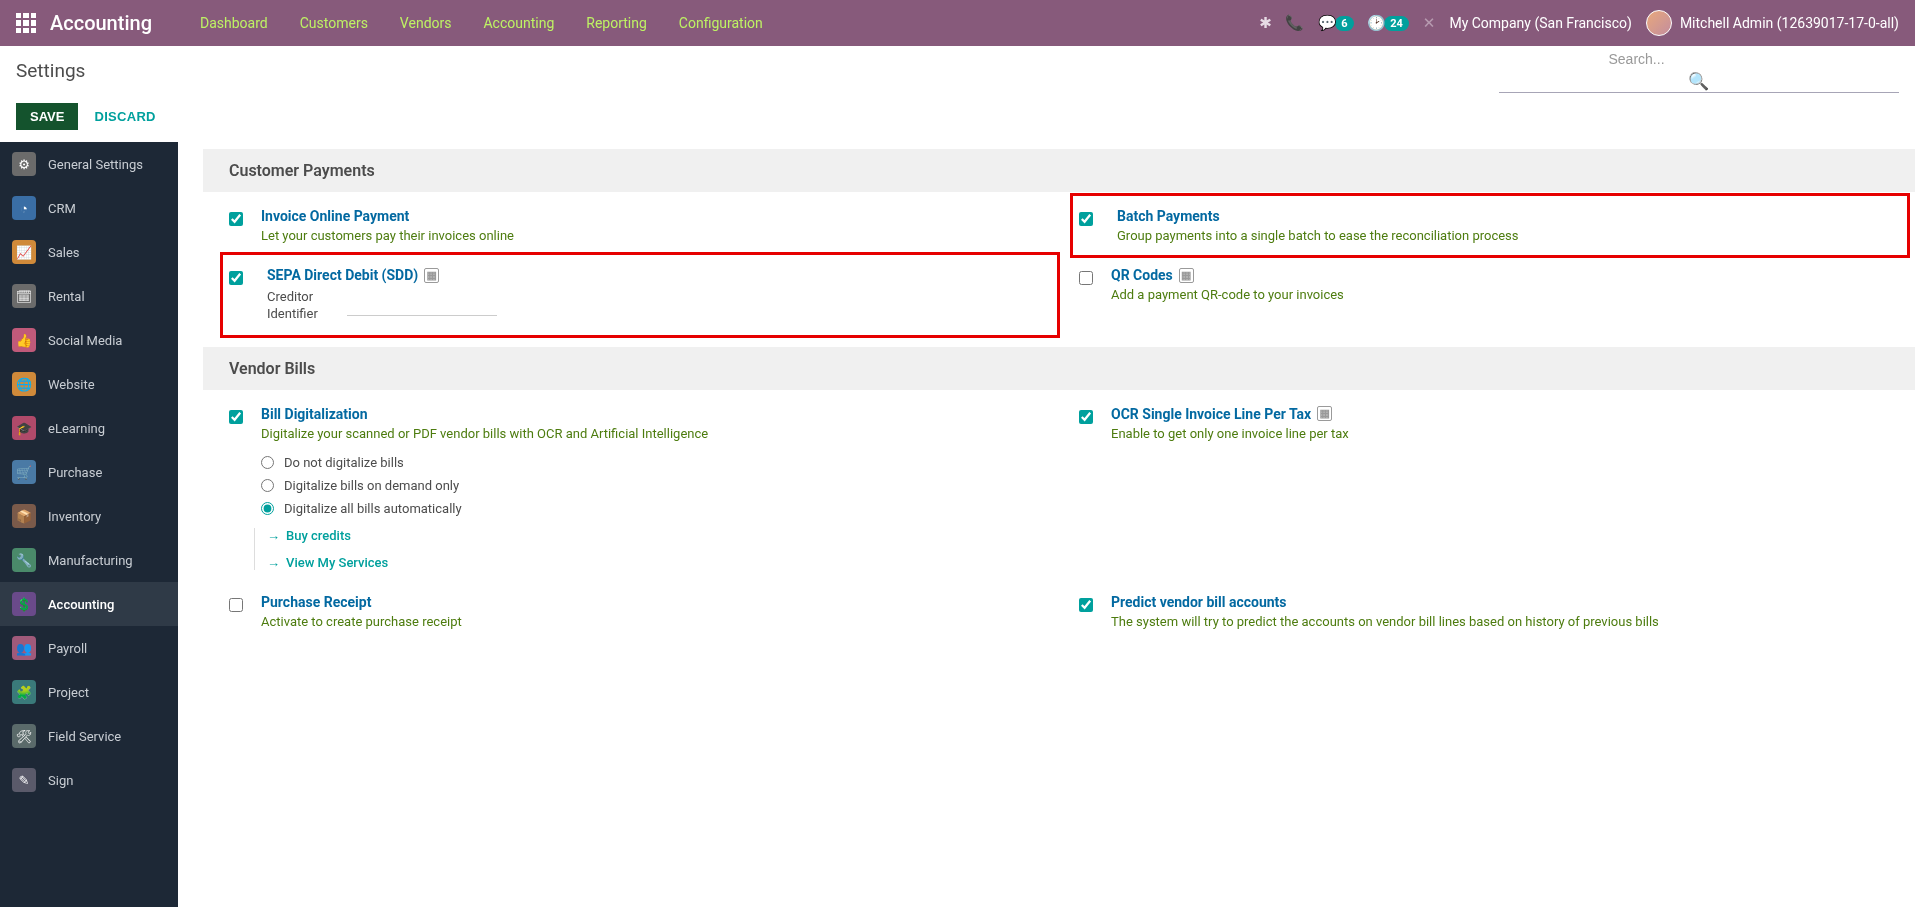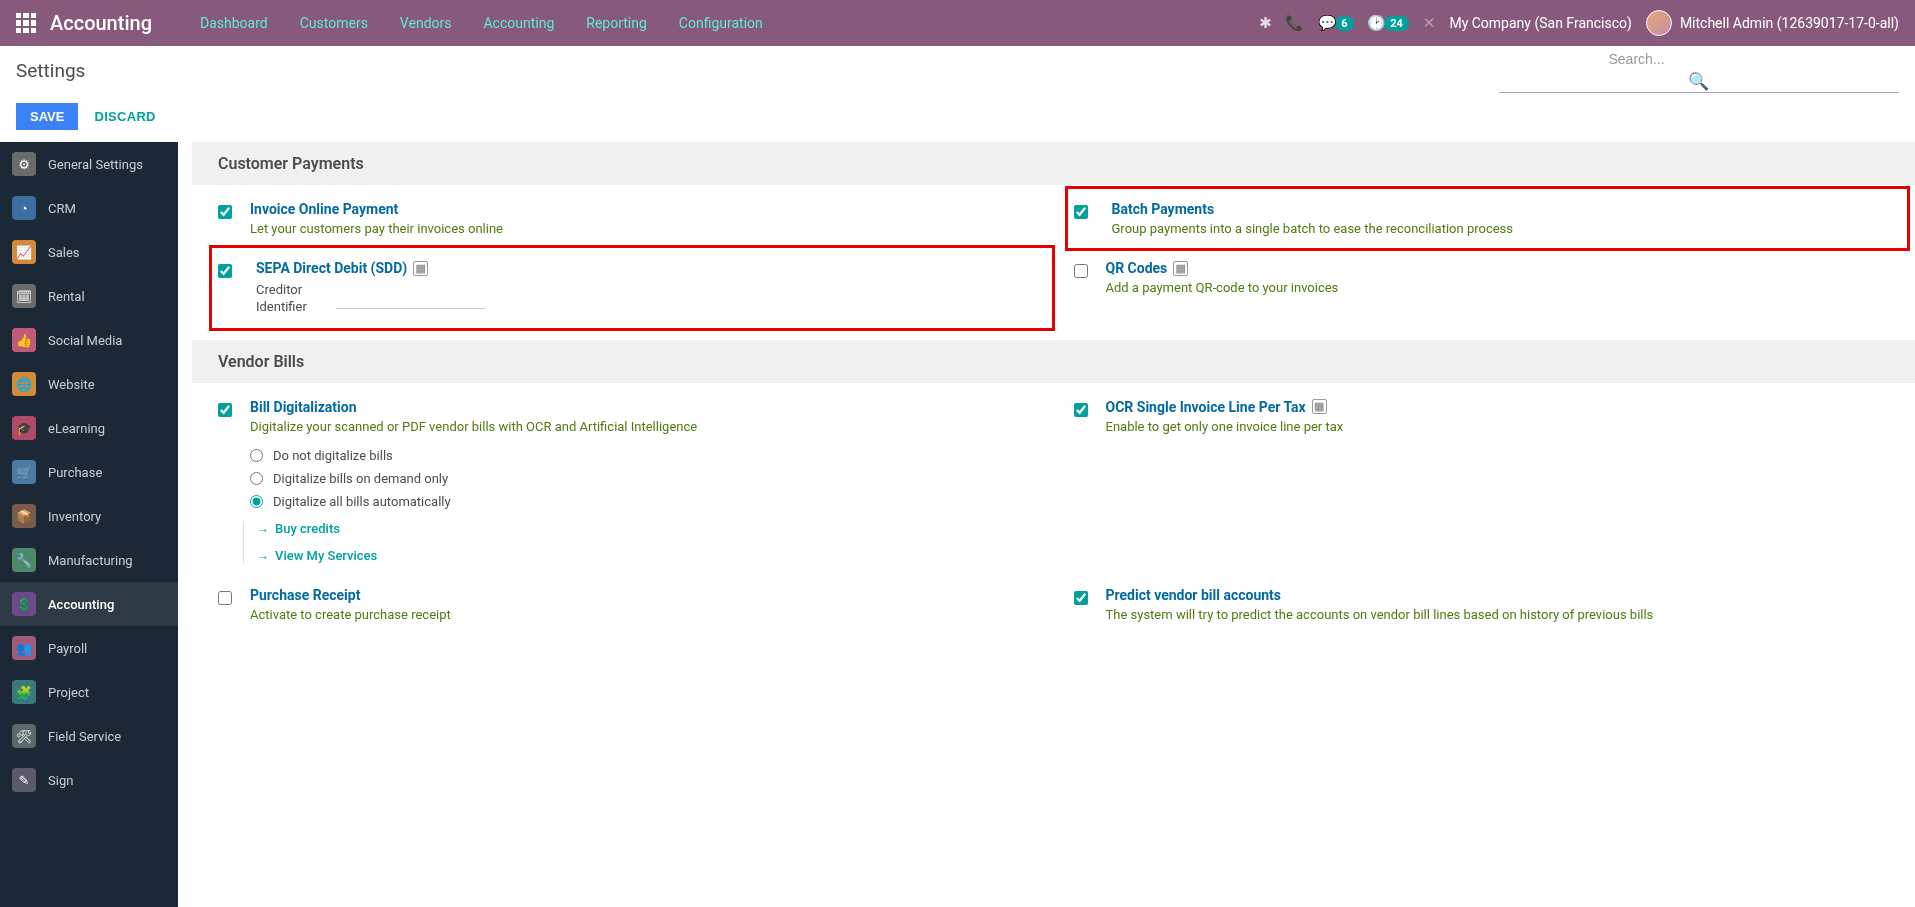--- a/index.html
+++ b/index.html
@@ -2,48 +2,48 @@
 <html><head>
 <meta charset="utf-8">
 <style>
 * { box-sizing: border-box; margin: 0; padding: 0; }
 body { font-family: -apple-system, BlinkMacSystemFont, "Segoe UI", Roboto, "Helvetica Neue", Arial, sans-serif; font-size: 14px; color: #4c4c4c; background: #fff; }
 .topnav { background: #875a7b; height: 46px; display: flex; align-items: center; padding: 0 16px; color: #fff; }
 .apps-icon { width: 20px; height: 20px; margin-right: 14px; display: grid; grid-template-columns: repeat(3,1fr); grid-template-rows: repeat(3,1fr); gap: 2px; cursor: pointer; }
 .apps-icon span { background: #fff; }
 .brand { font-size: 20px; font-weight: 500; margin-right: 32px; }
 .nav-items { display: flex; gap: 0; }
-.nav-item { padding: 0 16px; line-height: 46px; cursor: pointer; color: #5eead4; font-size: 14px; }
+.nav-item { padding: 0 16px; line-height: 46px; cursor: pointer; color: #bef264; font-size: 14px; }
 .nav-right { margin-left: auto; display: flex; align-items: center; gap: 14px; }
 .nav-icon { color: #e7dbe5; cursor: pointer; font-size: 15px; position: relative; }
 .badge-bubble { position: relative; display: inline-flex; align-items: center; }
 .badge { background: #00a09d; color: #fff; border-radius: 10px; padding: 1px 6px; font-size: 11px; font-weight: 700; margin-left: -2px; }
 .company { color: #fff; font-size: 14px; cursor: pointer; }
 .user { display: flex; align-items: center; gap: 8px; color: #fff; font-size: 14px; cursor: pointer; }
 .avatar { width: 26px; height: 26px; border-radius: 50%; background: linear-gradient(135deg,#e8a87c,#c38d9e); border: 1px solid #fff; }
 
 .subheader { display: flex; align-items: center; padding: 1px 16px 0 16px; }
 .page-title { font-size: 19px; color: #4c4c4c; font-weight: 400; }
 .search-wrap { margin-left: auto; display: flex; align-items: center; border-bottom: 1px solid #a7a5b6; width: 400px; flex-direction: column; }
 .search-input { border: none; outline: none; flex: 1; padding: 4px 0; font-size: 14px; color: #6c757d; }
 .search-input::placeholder { color: #999; }
 .search-btn { background: none; border: none; cursor: pointer; font-size: 17px; color: #4c4c4c; }
 
 .actionbar { padding: 10px 16px 12px 16px; display: flex; gap: 16px; align-items: center; }
-.btn-save { background: #3b82f6; color: #fff; border: none; padding: 6px 14px; font-size: 13px; font-weight: 700; cursor: pointer; }
+.btn-save { background: #14532d; color: #fff; border: none; padding: 6px 14px; font-size: 13px; font-weight: 700; cursor: pointer; }
 .btn-discard { background: none; border: none; color: #00a09d; font-size: 13px; font-weight: 700; cursor: pointer; letter-spacing: 0.3px; }
 
 .main { display: flex; height: calc(100vh - 124px); }
 .sidebar { width: 178px; background: #1d2836; overflow-y: auto; flex-shrink: 0; }
 .side-item { display: flex; align-items: center; gap: 12px; padding: 10px 12px; color: #c8cdd3; cursor: pointer; font-size: 13px; }
 .side-item.active { background: #2f3a47; color: #fff; font-weight: 500; }
 .side-icon { width: 24px; height: 24px; border-radius: 4px; display: flex; align-items: center; justify-content: center; font-size: 13px; color: #fff; flex-shrink: 0; }
 
 .content { flex: 1; overflow-y: auto; background: #fff; position: relative; }
-.content-inner { padding-left: 14px; }
+.content-inner { padding-left: 25px; margin-top: 7px; }
 
 .section-header { background: #f0f0f0; padding: 12px 26px; font-size: 16px; font-weight: 600; color: #4c4c4c; }
 .section-body { padding: 16px 26px 24px 26px; display: grid; grid-template-columns: 1fr 1fr; column-gap: 40px; row-gap: 24px; }
 
 .setting { display: flex; gap: 18px; align-items: flex-start; position: relative; }
 .setting.highlight-red { outline: 3px solid #e60000; outline-offset: 6px; padding: 6px 12px 6px 0; margin: -6px -12px -6px 0; gap: 24px; }
 .cb { width: 14px; height: 14px; margin-top: 4px; flex-shrink: 0; accent-color: #00a09d; cursor: pointer; }
 .setting-label { font-size: 14px; color: #0369a1; font-weight: 700; display: flex; align-items: center; gap: 6px; }
 .setting-desc { font-size: 13px; color: #4d7c0f; margin-top: 4px; }
 .ent-icon { display: inline-flex; width: 15px; height: 15px; border: 1px solid #9a9a9a; align-items: center; justify-content: center; font-size: 9px; color: #9a9a9a; border-radius: 2px; }

